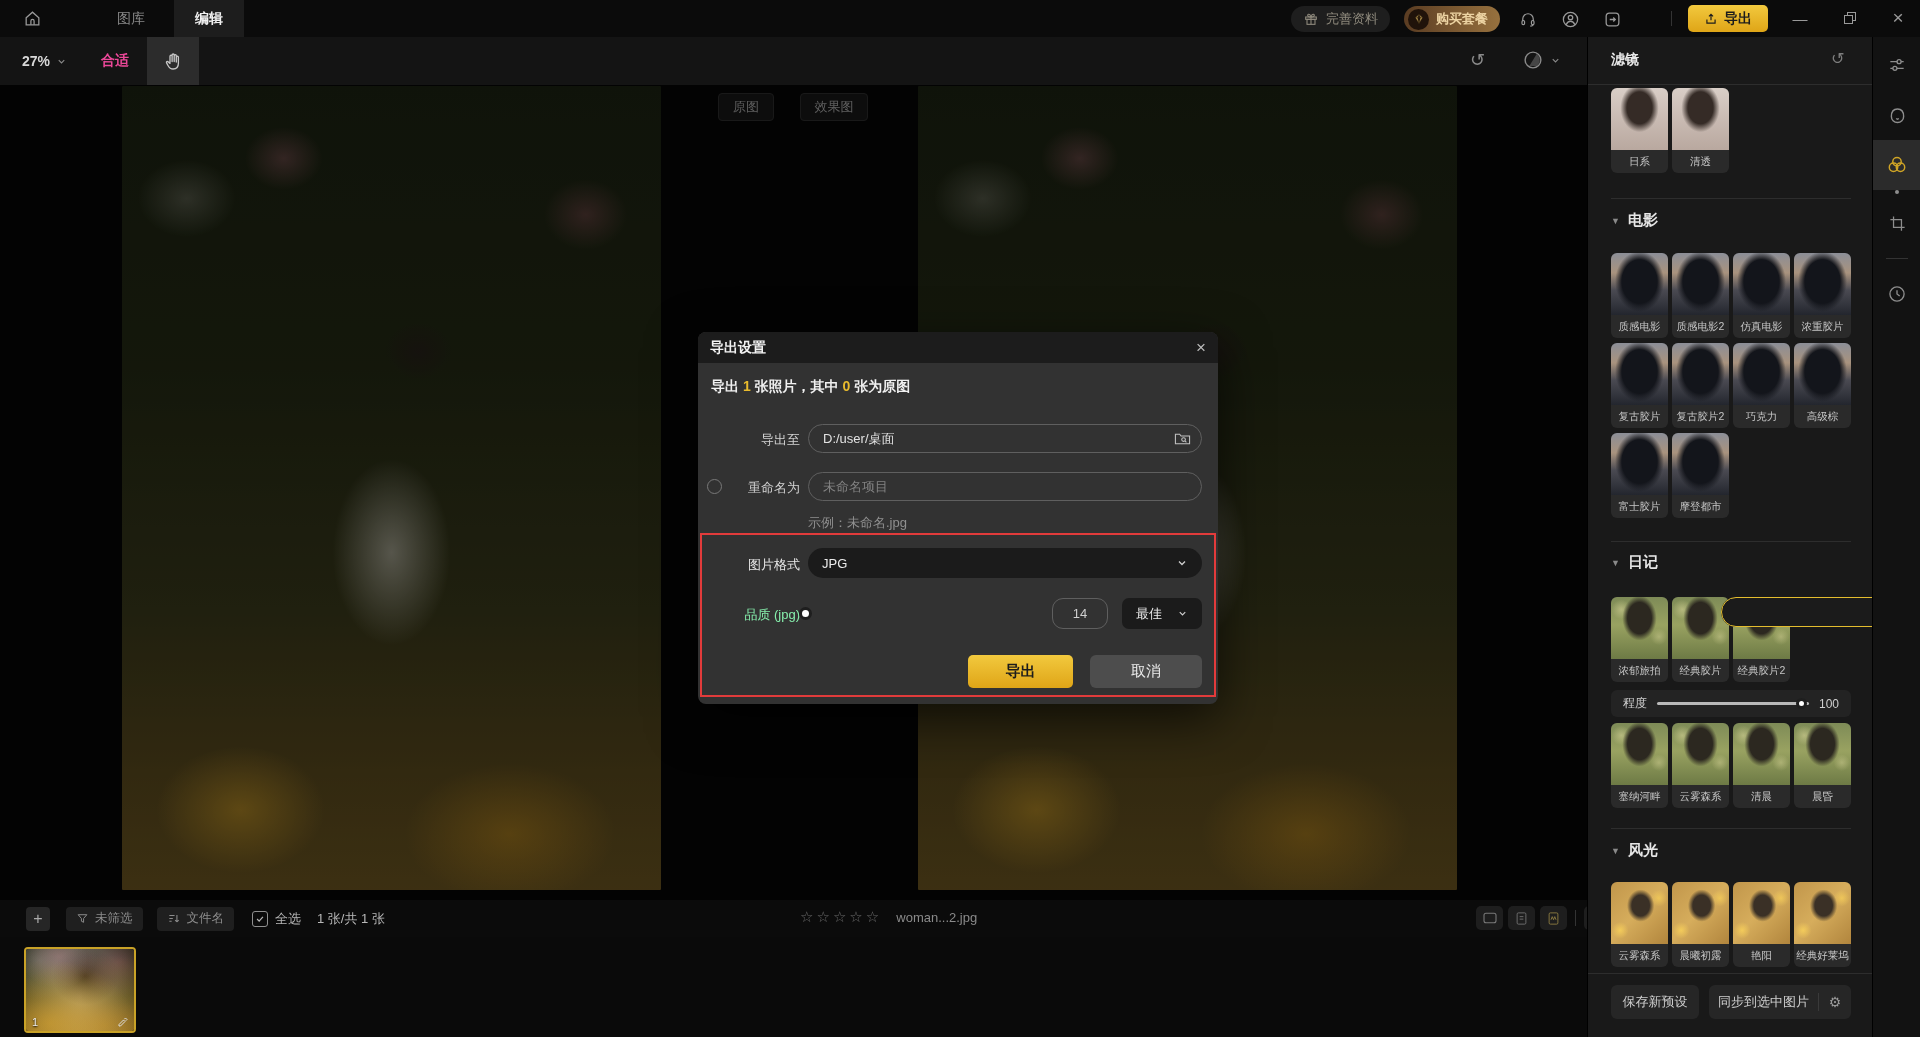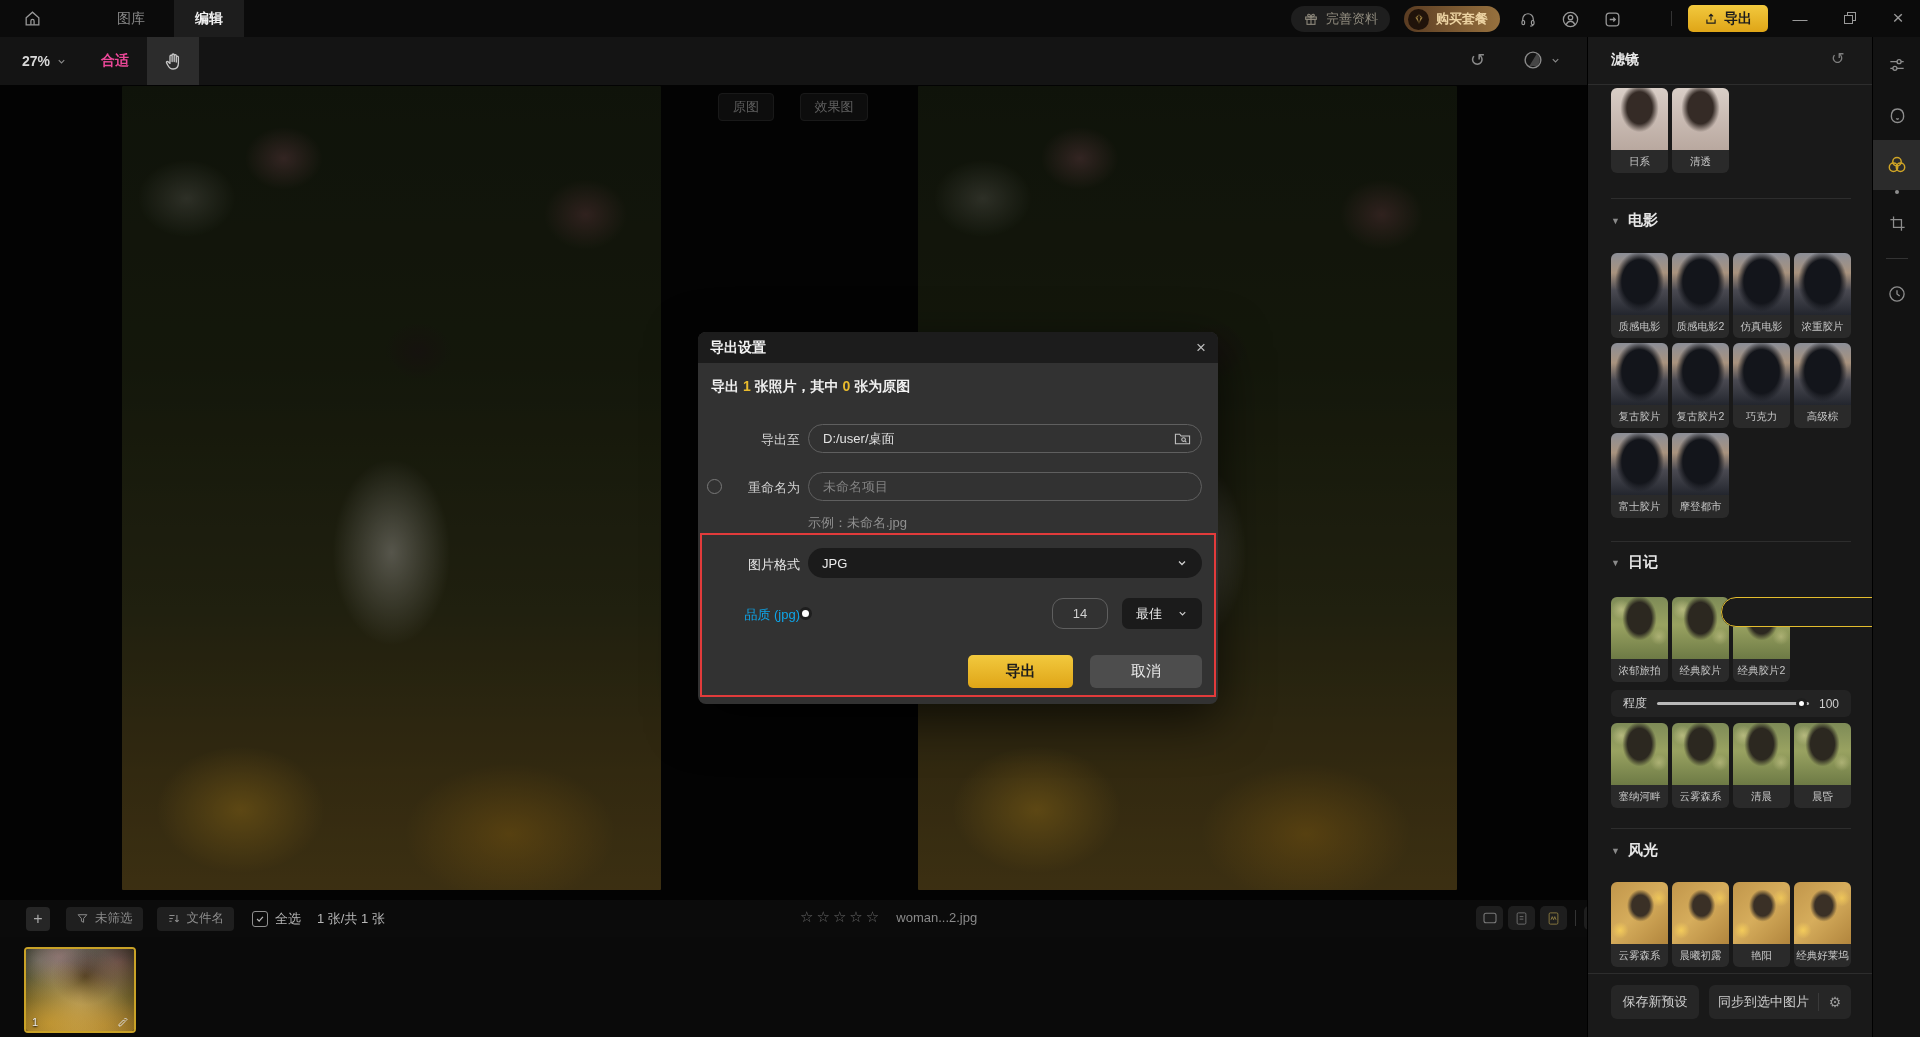--- a/index.html
+++ b/index.html
@@ -494,21 +494,21 @@
       <span class="lab" style="left:6px;top:8px;color:#e8e8e8">图片格式</span>
       <div class="sel" style="top:0">
         <span>JPG</span>
         <svg width="12" height="12" viewBox="0 0 24 24" fill="none" stroke="#cfcfcf" stroke-width="2.6">
             <path d="M6 9 L12 15 L18 9"></path>
           </svg>
       </div>
     </div>
 
     <div class="abs" style="left:0;top:266px;width:520px;height:32px">
-      <span class="lab" style="left:6px;top:8px;color:#0ea5e9">品质 (jpg)</span>
+      <span class="lab" style="left:6px;top:8px;color:#86efac">品质 (jpg)</span>
       <span class="slider-track abs" style="left:110px;top:14px;width:230px"><span class="knob" style="right:-4px"></span></span>
       <div class="abs" style="left:354px;top:0;width:56px;height:31px;border:1px solid #5f5f5f;border-radius:11px;display:flex;align-items:center;justify-content:center;color:#cfcfcf;font-size:13px">
           <span>14</span>
         </div>
       <div class="sel" style="left:424px;top:0;width:80px;height:31px;border-radius:7px">
         <span>最佳</span>
         <svg width="11" height="11" viewBox="0 0 24 24" fill="none" stroke="#cfcfcf" stroke-width="2.6">
             <path d="M6 9 L12 15 L18 9"></path>
           </svg>
       </div>

